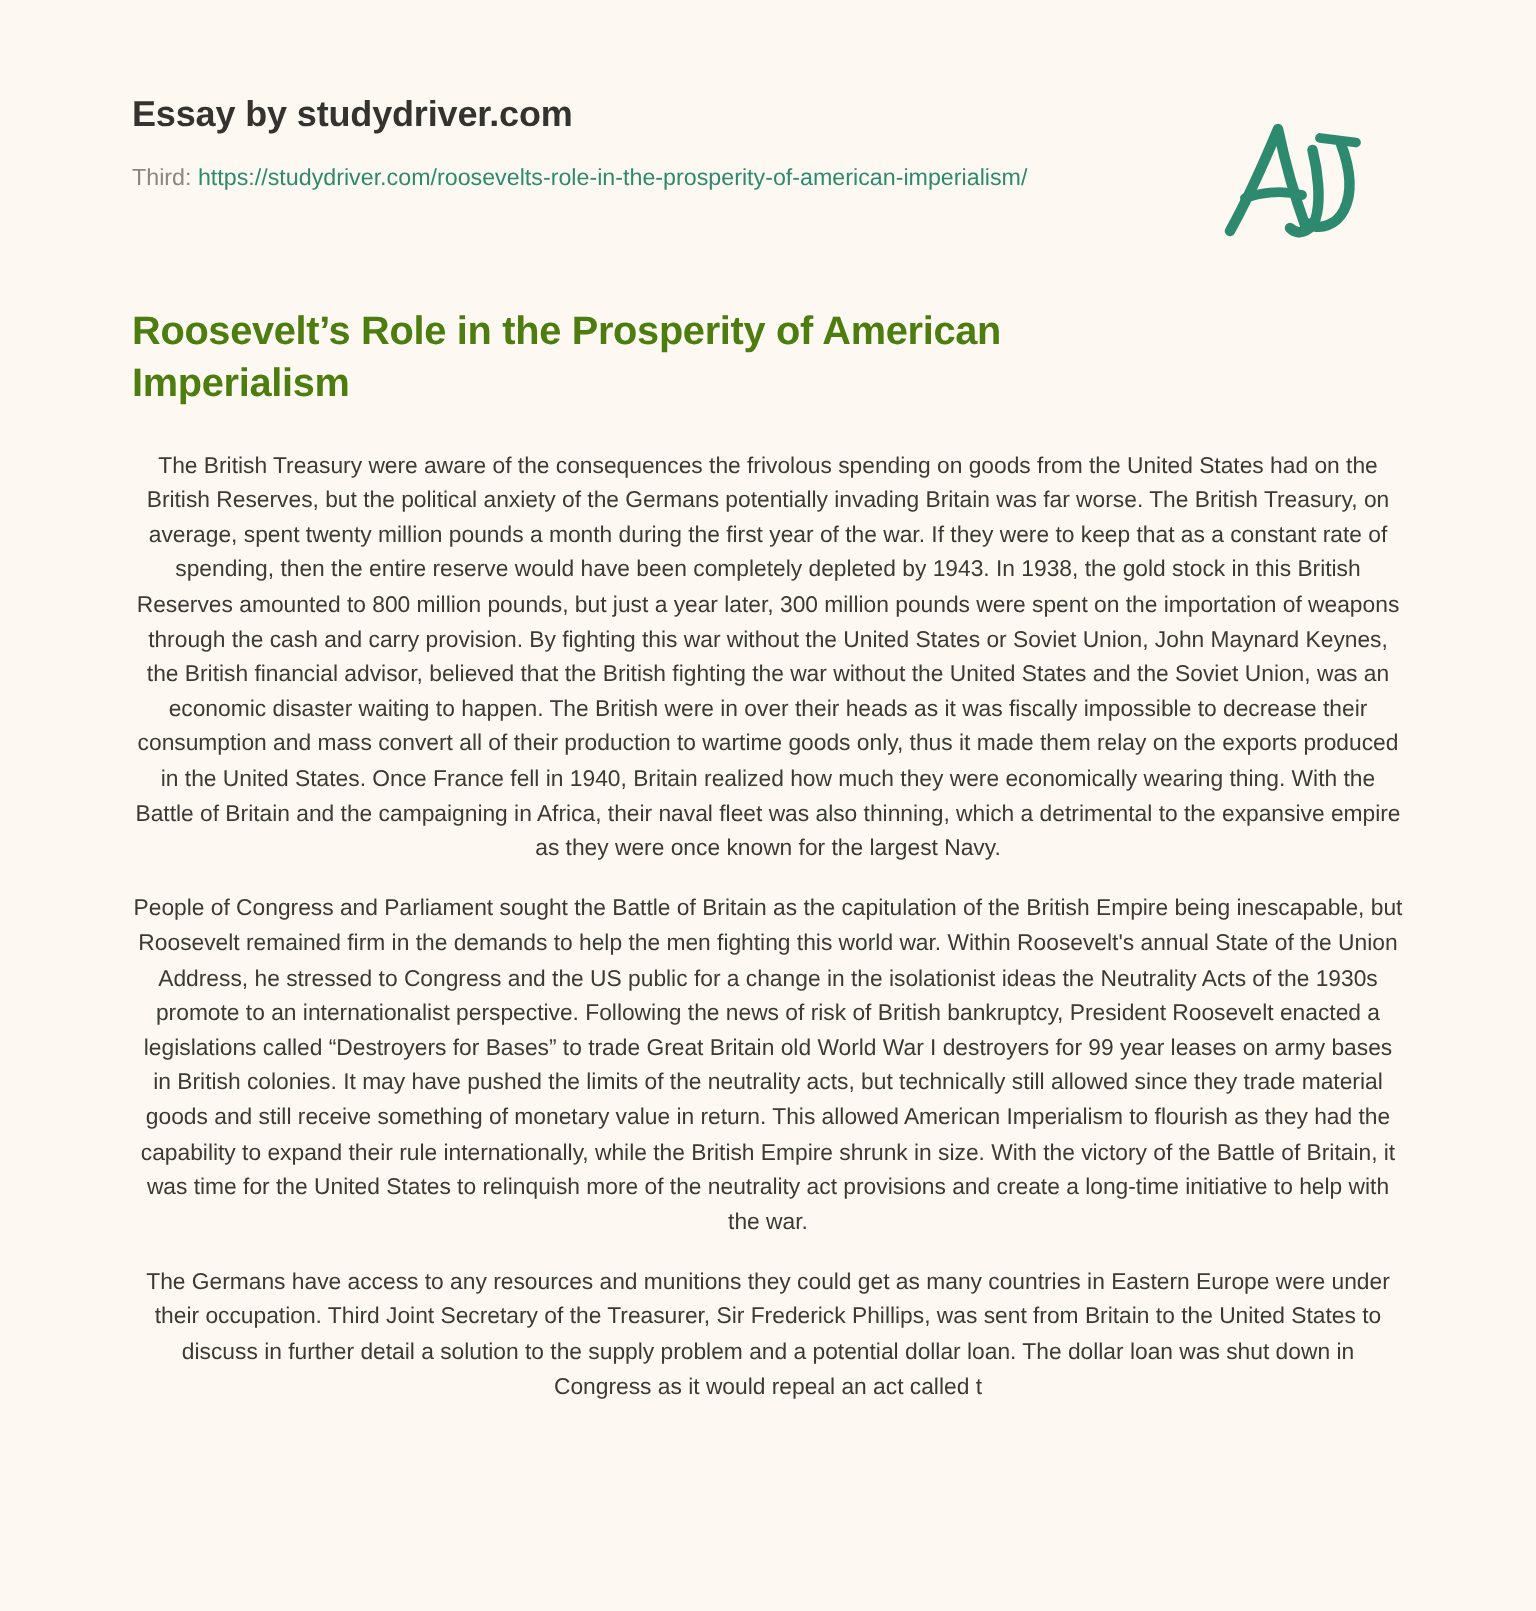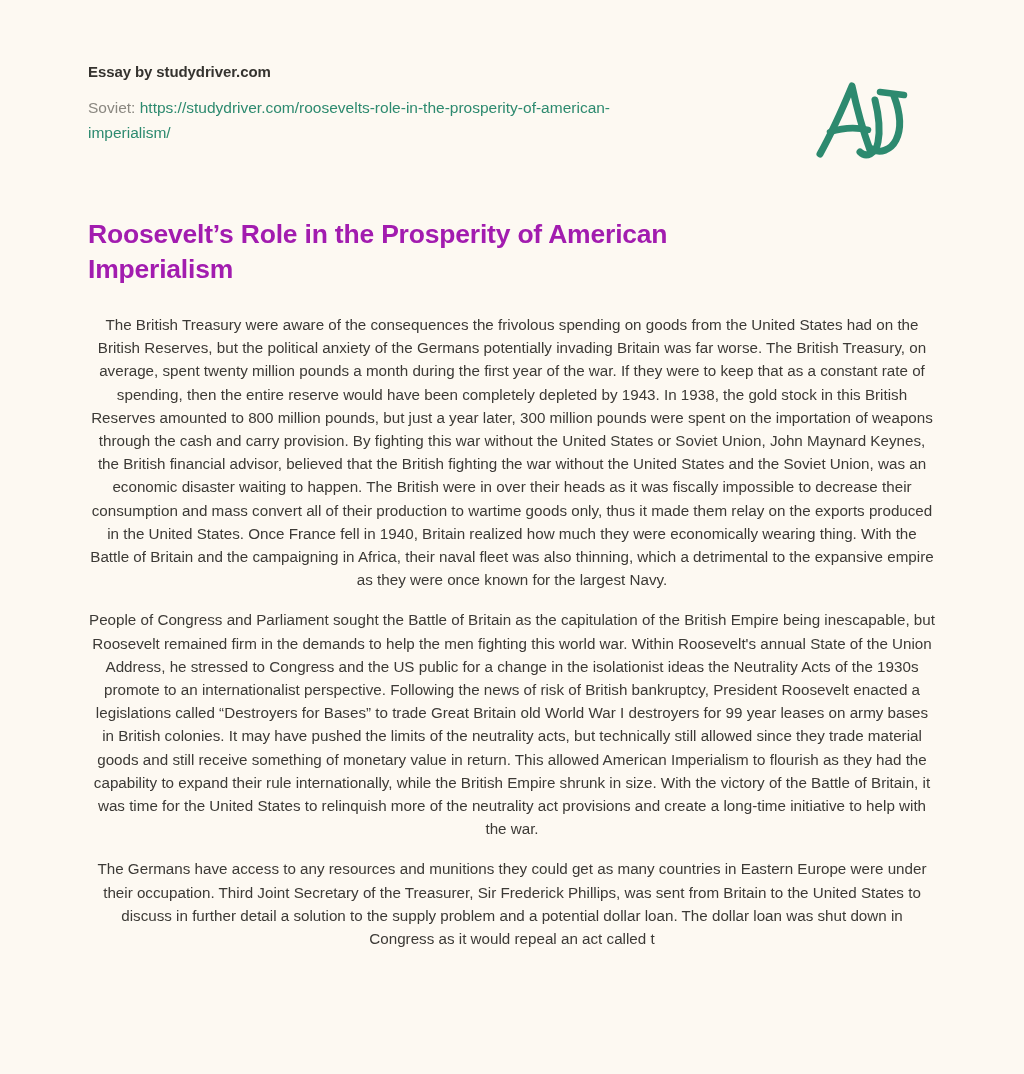--- a/index.html
+++ b/index.html
@@ -22,21 +22,21 @@
     box-sizing: border-box;
     padding: 0 88px;
   }
 
   
   .header-block {
     position: relative;
     padding-top: 63px;
   }
   .brand-title {
-    font-size: 15px;
+    font-size: 24px;
     font-weight: bold;
     color: #35332f;
     letter-spacing: -0.1px;
     line-height: 1.2;
     margin: 0;
   }
   .source-line {
     margin-top: 14px;
     font-size: 15.5px;
     line-height: 25px;
@@ -67,21 +67,21 @@
     height: 100%;
   }
 
   
   .essay {
     margin-top: 72px;
   }
   .essay-title {
     font-size: 26.5px;
     font-weight: bold;
-    color: #a21caf;
+    color: #4d7c0f;
     line-height: 1.32;
     margin: 0;
     letter-spacing: -0.2px;
     max-width: 700px;
   }
   .essay-body {
     margin-top: 26px;
   }
   .essay-body p {
     font-size: 15.2px;
@@ -97,21 +97,21 @@
 </style>
 </head>
 <body>
 
 <div class="page">
 
   <div class="header-block">
     <div class="brand-title">Essay by studydriver.com</div>
 
     <div class="source-line">
-      <span class="source-label">Soviet:</span>
+      <span class="source-label">Third:</span>
       <a class="source-url" href="#">https://studydriver.com/roosevelts-role-in-the-prosperity-of-american-imperialism/</a>
     </div>
   </div>
 
   <div class="logo">
     <svg viewBox="0 0 104 104" xmlns="http://www.w3.org/2000/svg" fill="none" stroke="#2d8a6f" stroke-linecap="round" stroke-linejoin="round">
       <path d="M12 84 C 22 66, 34 40, 44 16 C 47 30, 54 58, 62 80" stroke-width="7"></path>
       <path d="M22 62 C 34 58, 48 57, 60 60" stroke-width="6.5"></path>
       <path d="M67 30 C 71 46, 72 62, 70 72 C 68 84, 58 88, 52 82" stroke-width="7"></path>
       <path d="M86 26 C 92 42, 94 58, 88 70 C 83 80, 72 84, 64 79" stroke-width="7"></path>

